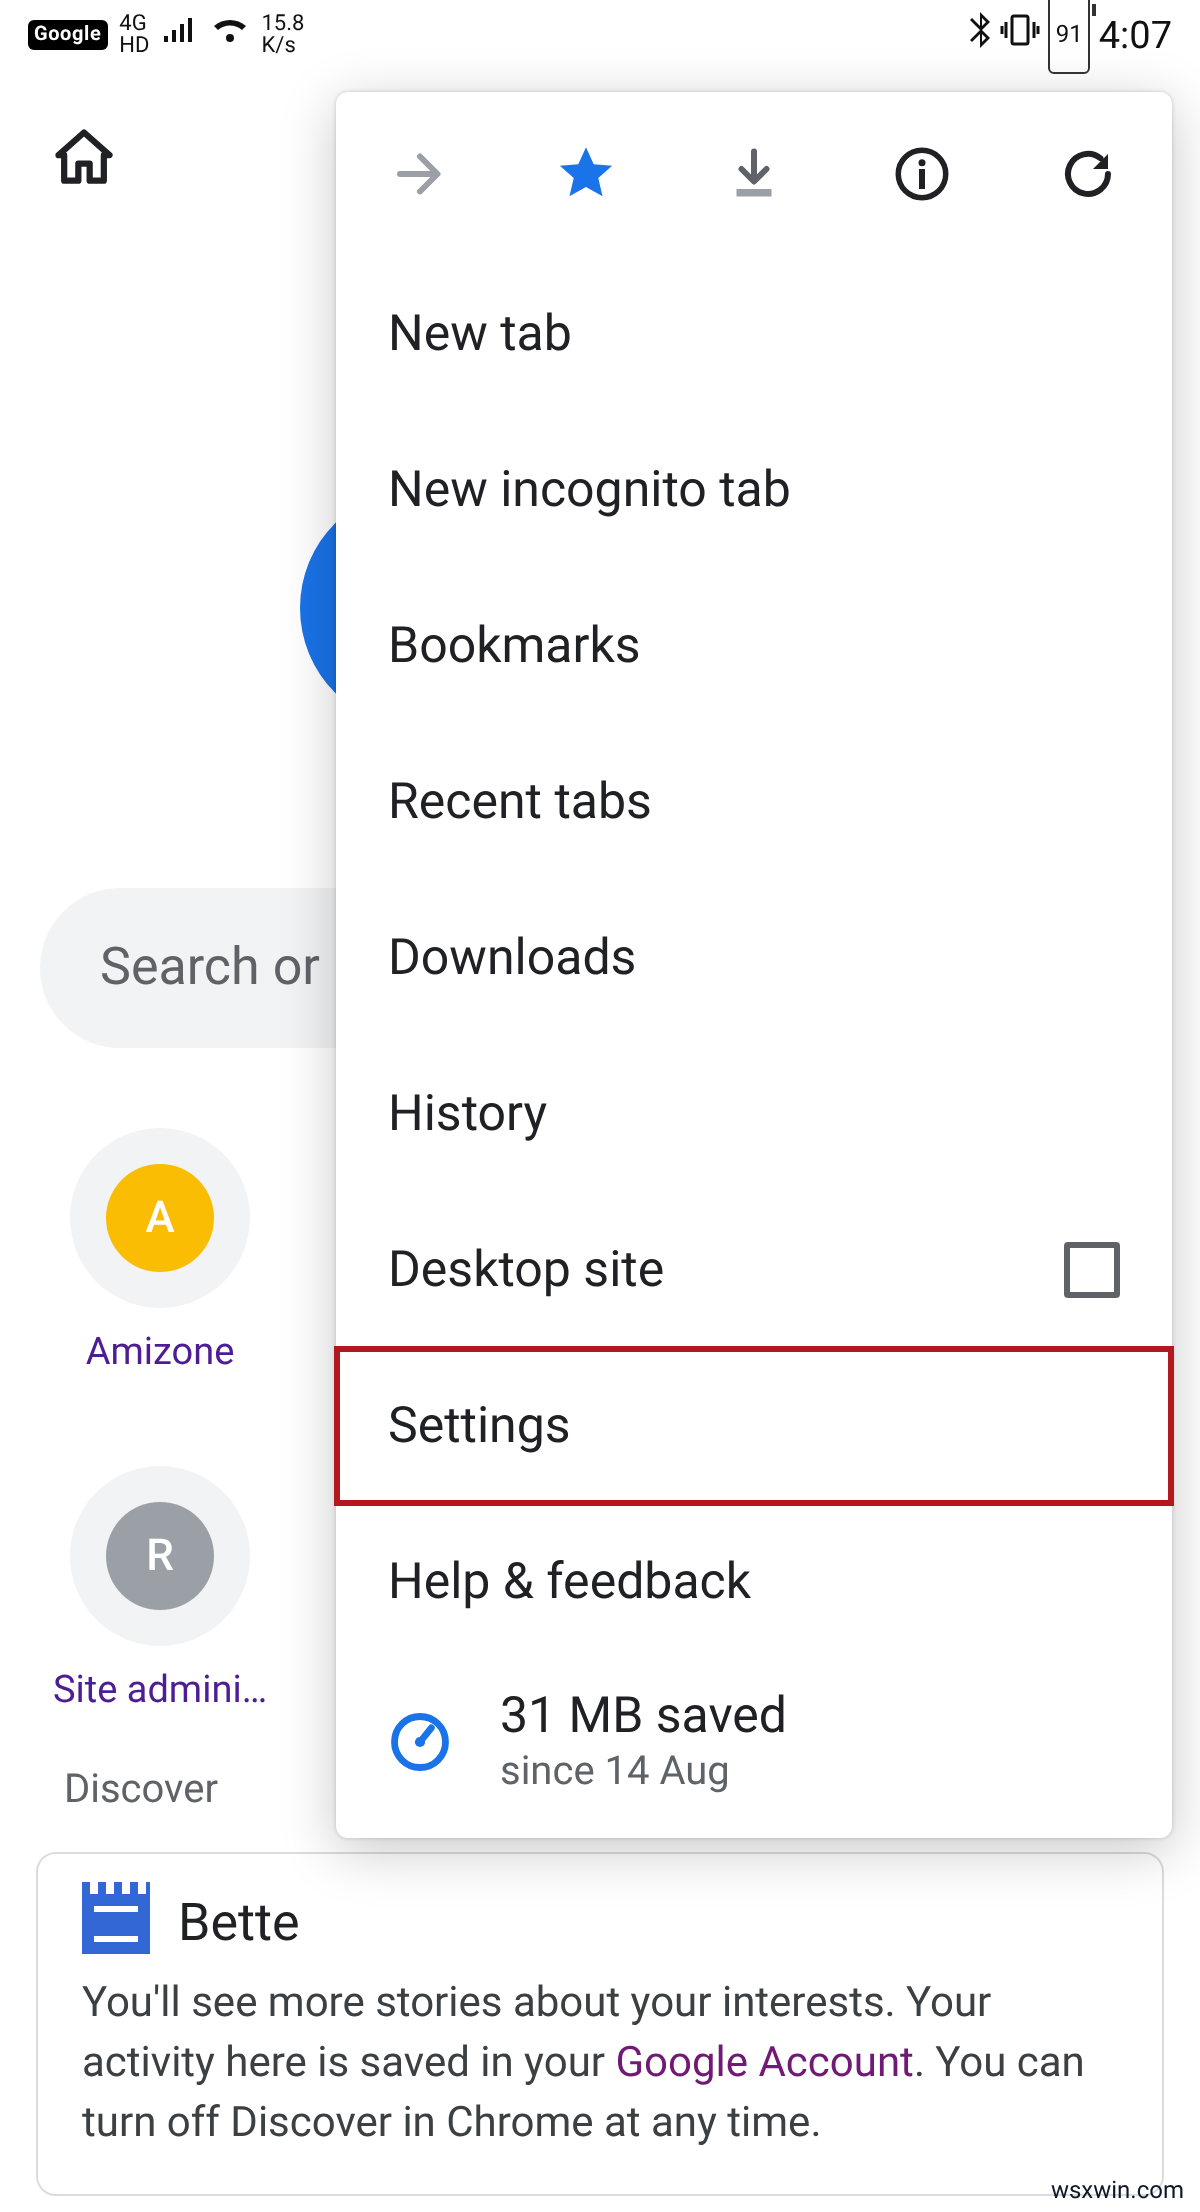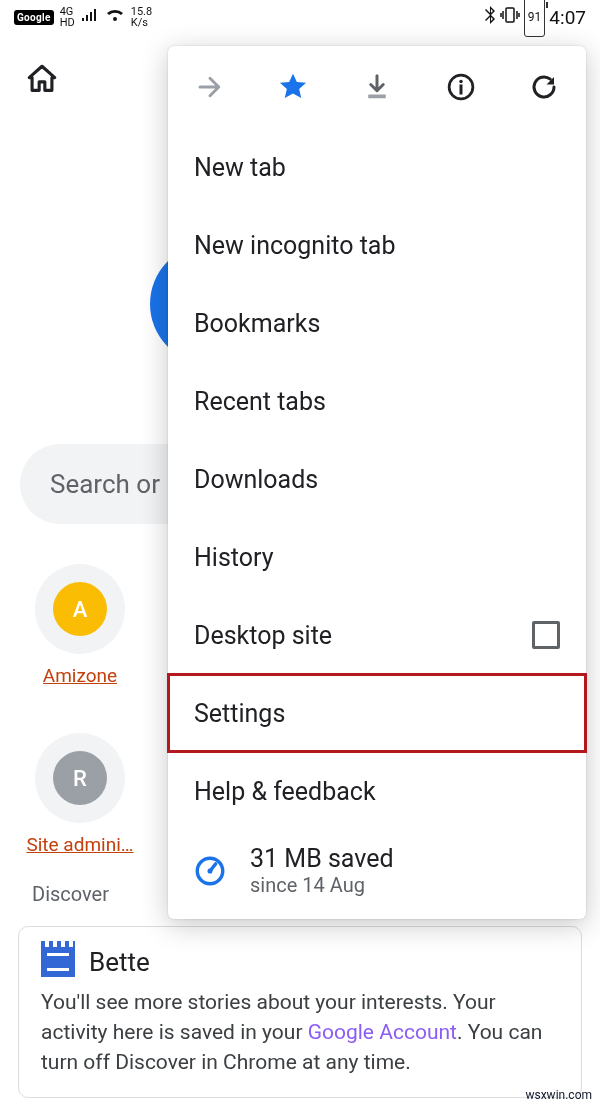--- a/index.html
+++ b/index.html
@@ -67,32 +67,32 @@
     display: flex; flex-direction: column; align-items: center; width: 140px;
   }
   .sc-circle {
     width: 90px; height: 90px; border-radius: 45px;
     background:#f1f3f4; display:flex; align-items:center; justify-content:center;
   }
   .sc-inner {
     width: 54px; height:54px; border-radius:27px; display:flex; align-items:center; justify-content:center;
     color:#fff; font-size: 22px; font-weight: 500;
   }
-  .sc-label { margin-top: 10px; font-size: 19px; color:#c2410c; max-width:120px; white-space:nowrap; overflow:hidden; text-overflow:ellipsis;text-decoration:underline; }
+  .sc-label { margin-top: 10px; font-size: 19px; color:#4c1d95; max-width:120px; white-space:nowrap; overflow:hidden; text-overflow:ellipsis; }
   .section-label { padding: 26px 0 0 32px; font-size: 20px; color:#5f6368; }
   .card {
     margin: 20px 18px 0 18px;
     border: 1px solid #dadce0;
     border-radius: 10px;
     padding: 20px 22px;
   }
   .card-head { display:flex; align-items:center; gap:14px; }
   .card-title { font-size: 26px; }
   .card-body { margin-top: 10px; font-size: 21px; line-height: 30px; color:#3c4043; }
-  .card-body a { color:#8b5cf6; text-decoration:none; }
+  .card-body a { color:#701a75; text-decoration:none; }
   .news-icon {
     width: 34px; height: 30px; background:#3367d6;
     position: relative;
   }
   .news-icon::before {
     content:""; position:absolute; top:-6px; left:0; right:0; height:6px;
     background: repeating-linear-gradient(90deg,#3367d6 0 4px, transparent 4px 8px);
   }
   .news-icon::after {
     content:""; position:absolute; inset:6px 6px 6px 6px;

